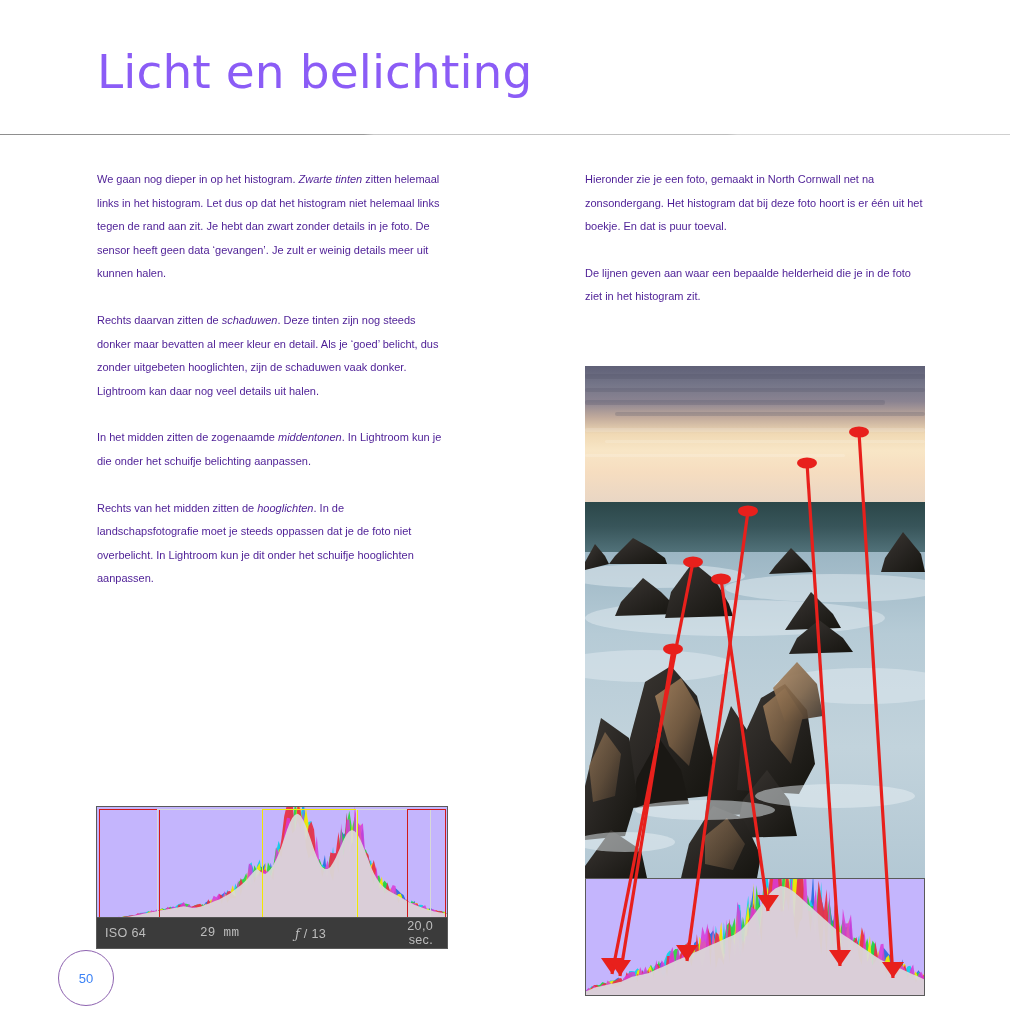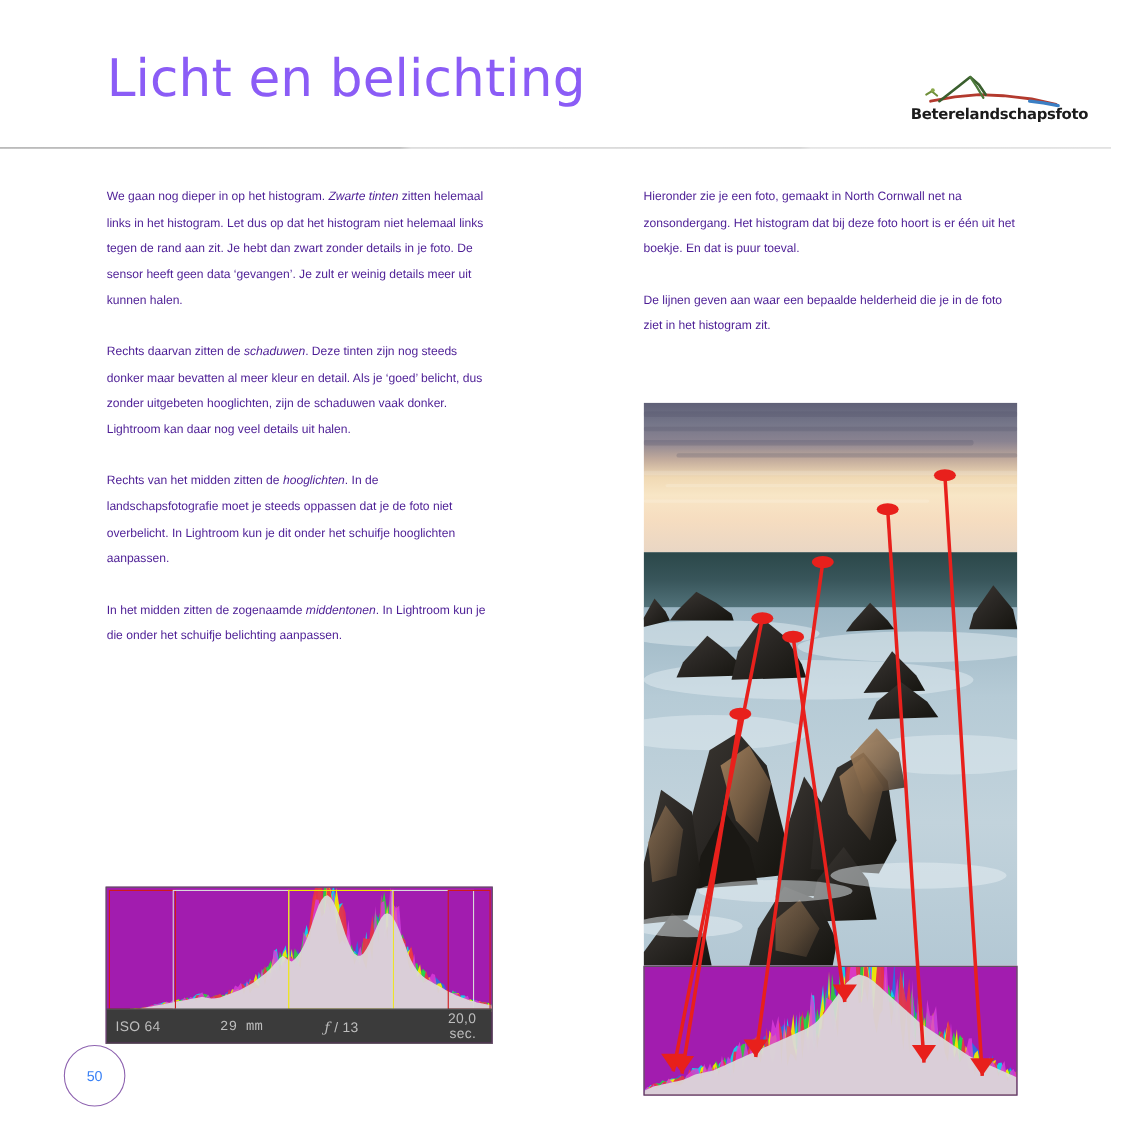--- a/index.html
+++ b/index.html
@@ -39,21 +39,21 @@
   .col{position:absolute;font-size:11px;line-height:23.6px;color:#4c1d95;}
   .col-left{left:97px;top:168px;width:345px;}
   .col-right{left:585px;top:168px;width:345px;}
   .col p{margin:0 0 23px 0;}
   .col p:last-child{margin-bottom:0;}
   .col i{font-style:italic;}
 
   
   .hist{
     position:absolute;
-    background:#a21caf;
+    background:#c4b5fd;
     border:1px solid #5a5a5a;
     box-sizing:border-box;
   }
   .hist-plot{position:absolute;left:0;right:0;top:0;overflow:hidden;}
   .hist-plot svg{display:block;width:100%;height:100%;}
 
   
   .hist-left{left:96px;top:806px;width:352px;height:143px;}
   .hist-left .hist-plot{height:113px;}
   .hist-meta{
@@ -100,37 +100,26 @@
   }
 </style>
 </head>
 <body>
 
 <div class="page">
 
   <div class="page-title">Licht en belichting</div>
   <div class="header-rule"></div>
 
-  <div class="logo">
-    <svg width="148" height="40" viewBox="0 0 148 40">
-      <path d="M18 30 L40 26 L62 24 L84 25 L110 28 L132 33" fill="none" stroke="#b33a2e" stroke-width="2.6" stroke-linecap="round"></path>
-      <path d="M108 30 Q120 31 134 34" fill="none" stroke="#3b7fc4" stroke-width="3" stroke-linecap="round"></path>
-      <path d="M26 30 L44 16 L54 8 L62 15 L68 24" fill="none" stroke="#3a5f2e" stroke-width="2.4" stroke-linecap="round" stroke-linejoin="round"></path>
-      <path d="M54 8 L60 17 L66 27" fill="none" stroke="#4d7a3a" stroke-width="2" stroke-linecap="round"></path>
-      <path d="M14 24 L19 21 L24 25" fill="none" stroke="#6f8f3a" stroke-width="1.8" stroke-linecap="round"></path>
-      <circle cx="20" cy="20" r="1.8" fill="#8aa84a"></circle>
-    </svg>
-    <div class="logo-text">Beterelandschapsfoto</div>
-  </div>
 
   <div class="col col-left" id="left-col">
       <p><span>We gaan nog dieper in op het histogram. </span><i>Zwarte tinten</i><span> zitten helemaal links in het histogram. Let dus op dat het histogram niet helemaal links tegen de rand aan zit. Je hebt dan zwart zonder details in je foto. De sensor heeft geen data ‘gevangen’. Je zult er weinig details meer uit kunnen halen.</span></p>
       <p><span>Rechts daarvan zitten de </span><i>schaduwen</i><span>. Deze tinten zijn nog steeds donker maar bevatten al meer kleur en detail. Als je ‘goed’ belicht, dus zonder uitgebeten hooglichten, zijn de schaduwen vaak donker. Lightroom kan daar nog veel details uit halen.</span></p>
+      <p><span>In het midden zitten de zogenaamde </span><i>middentonen</i><span>. In Lightroom kun je die onder het schuifje belichting aanpassen.</span></p>
       <p><span>Rechts van het midden zitten de </span><i>hooglichten</i><span>. In de landschapsfotografie moet je steeds oppassen dat je de foto niet overbelicht. In Lightroom kun je dit onder het schuifje hooglichten aanpassen.</span></p>
-      <p><span>In het midden zitten de zogenaamde </span><i>middentonen</i><span>. In Lightroom kun je die onder het schuifje belichting aanpassen.</span></p>
     </div>
 
   <div class="col col-right" id="right-col">
       <p><span>Hieronder zie je een foto, gemaakt in North Cornwall net na zonsondergang. Het histogram dat bij deze foto hoort is er één uit het boekje. En dat is puur toeval.</span></p>
       <p><span>De lijnen geven aan waar een bepaalde helderheid die je in de foto ziet in het histogram zit.</span></p>
     </div>
 
   <div class="hist hist-left">
     <div class="hist-plot" id="hist-left-plot">
         <svg viewBox="0 0 350 113" preserveAspectRatio="none">

